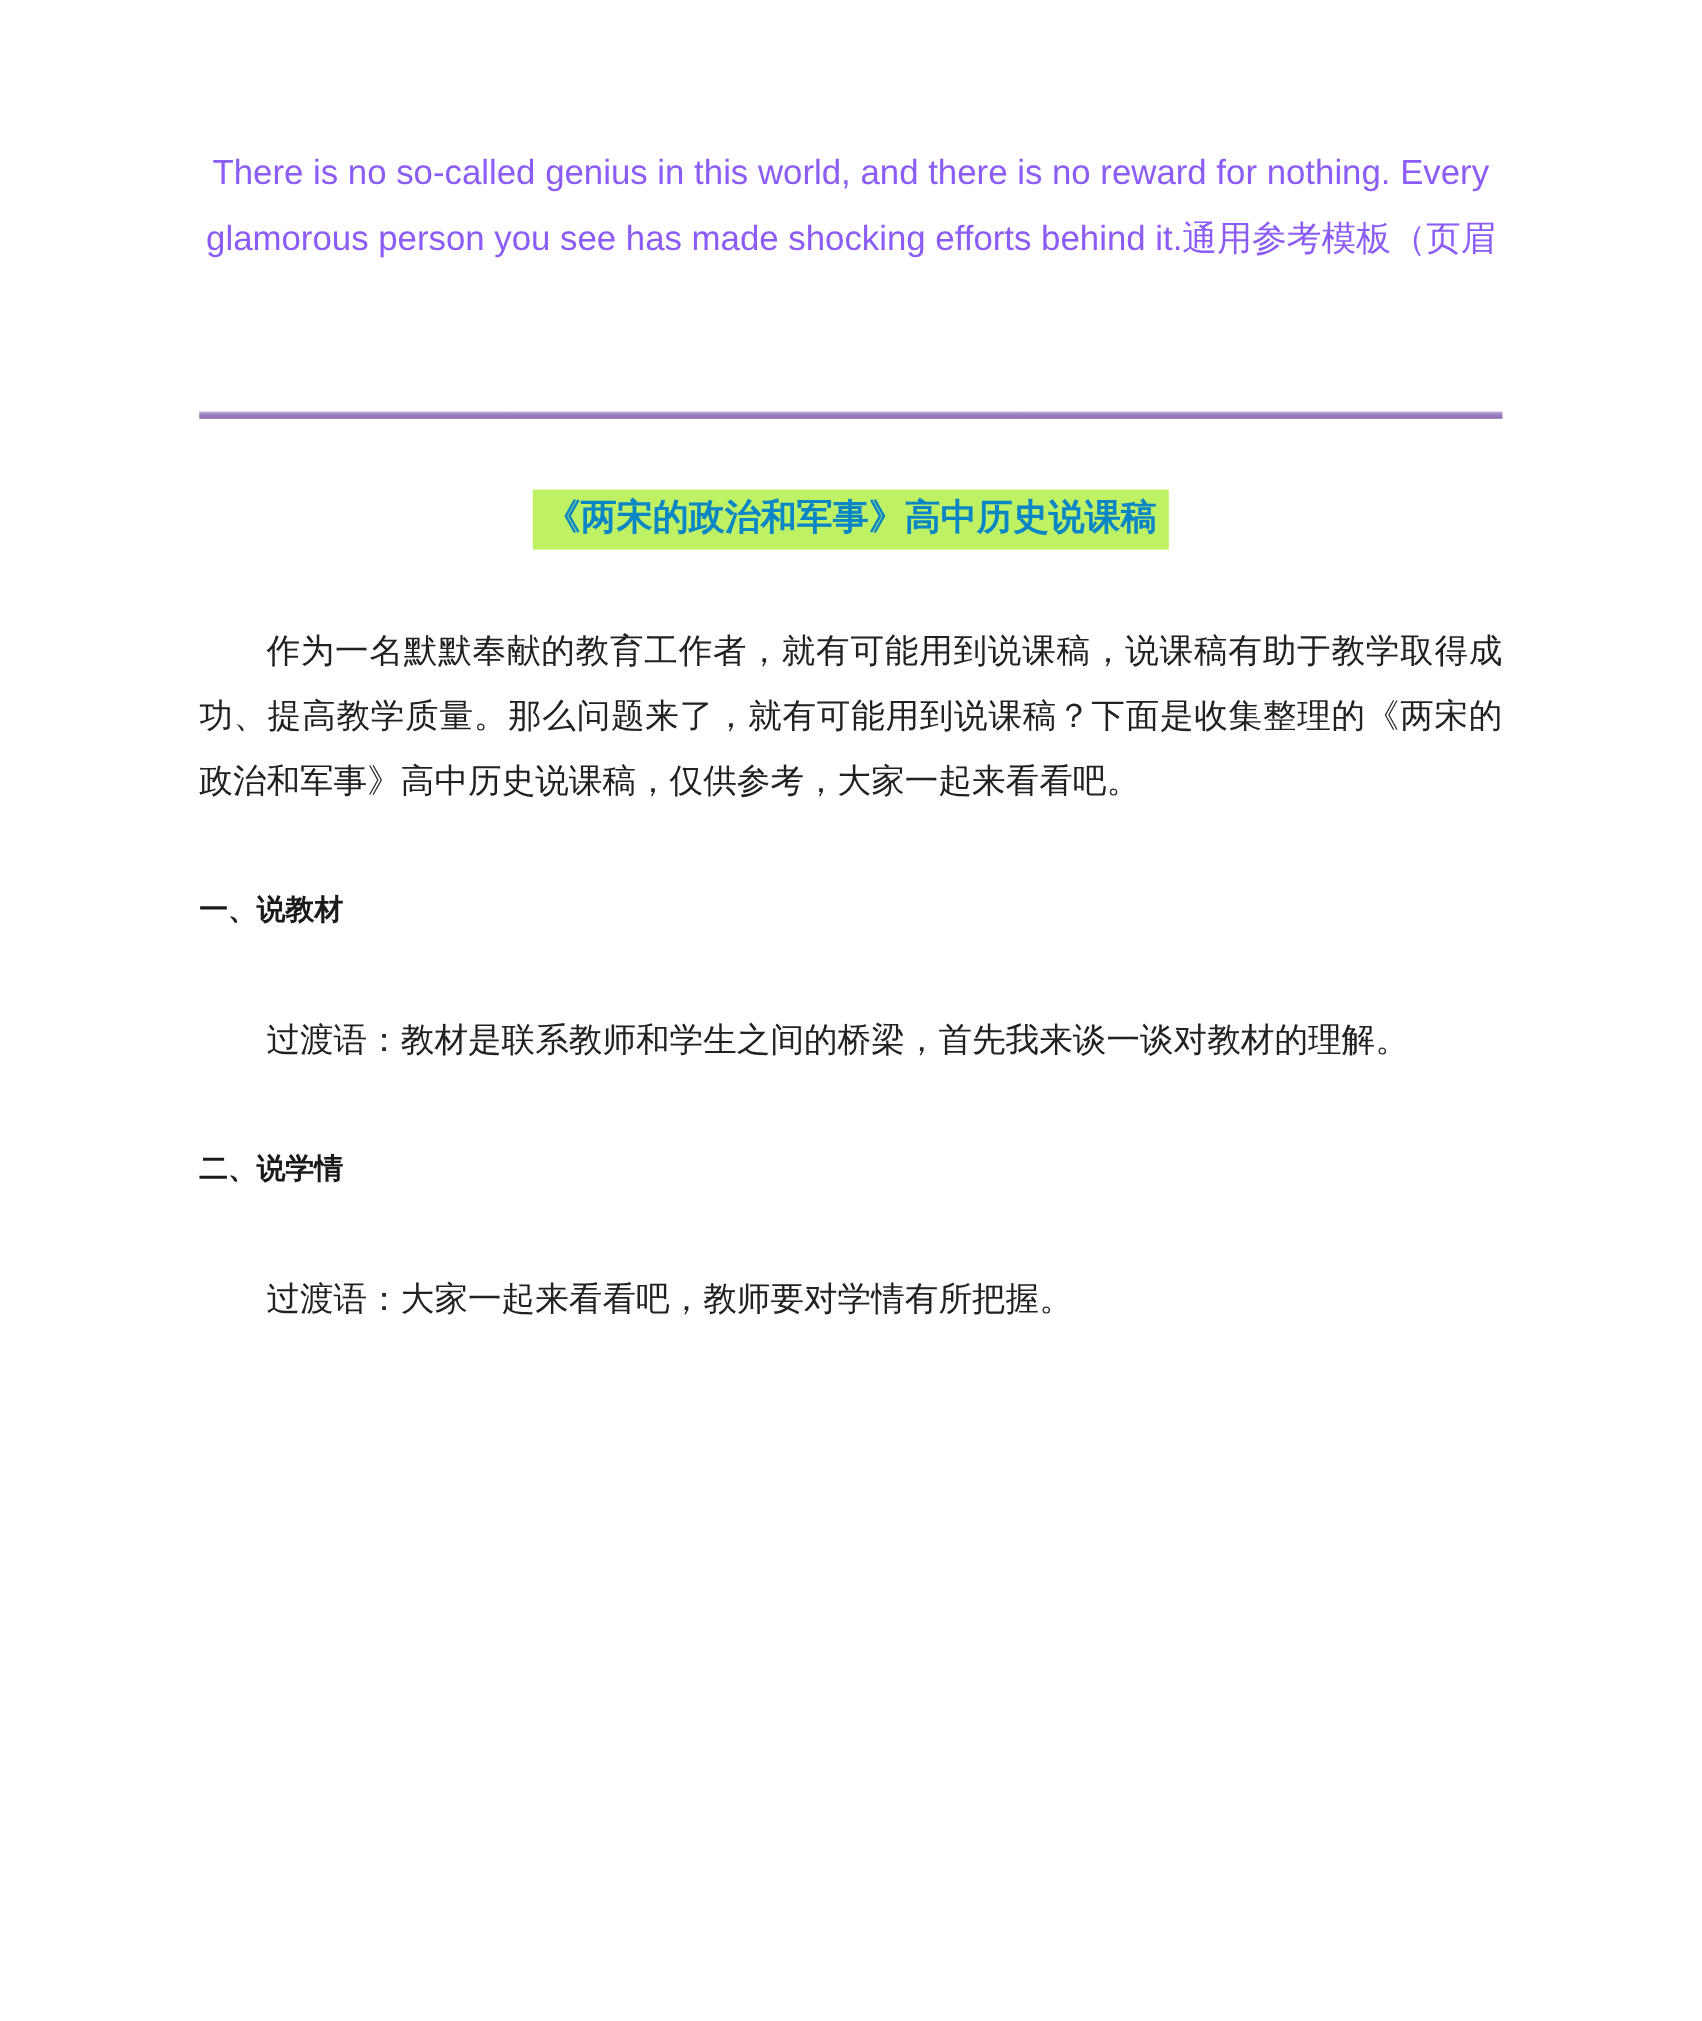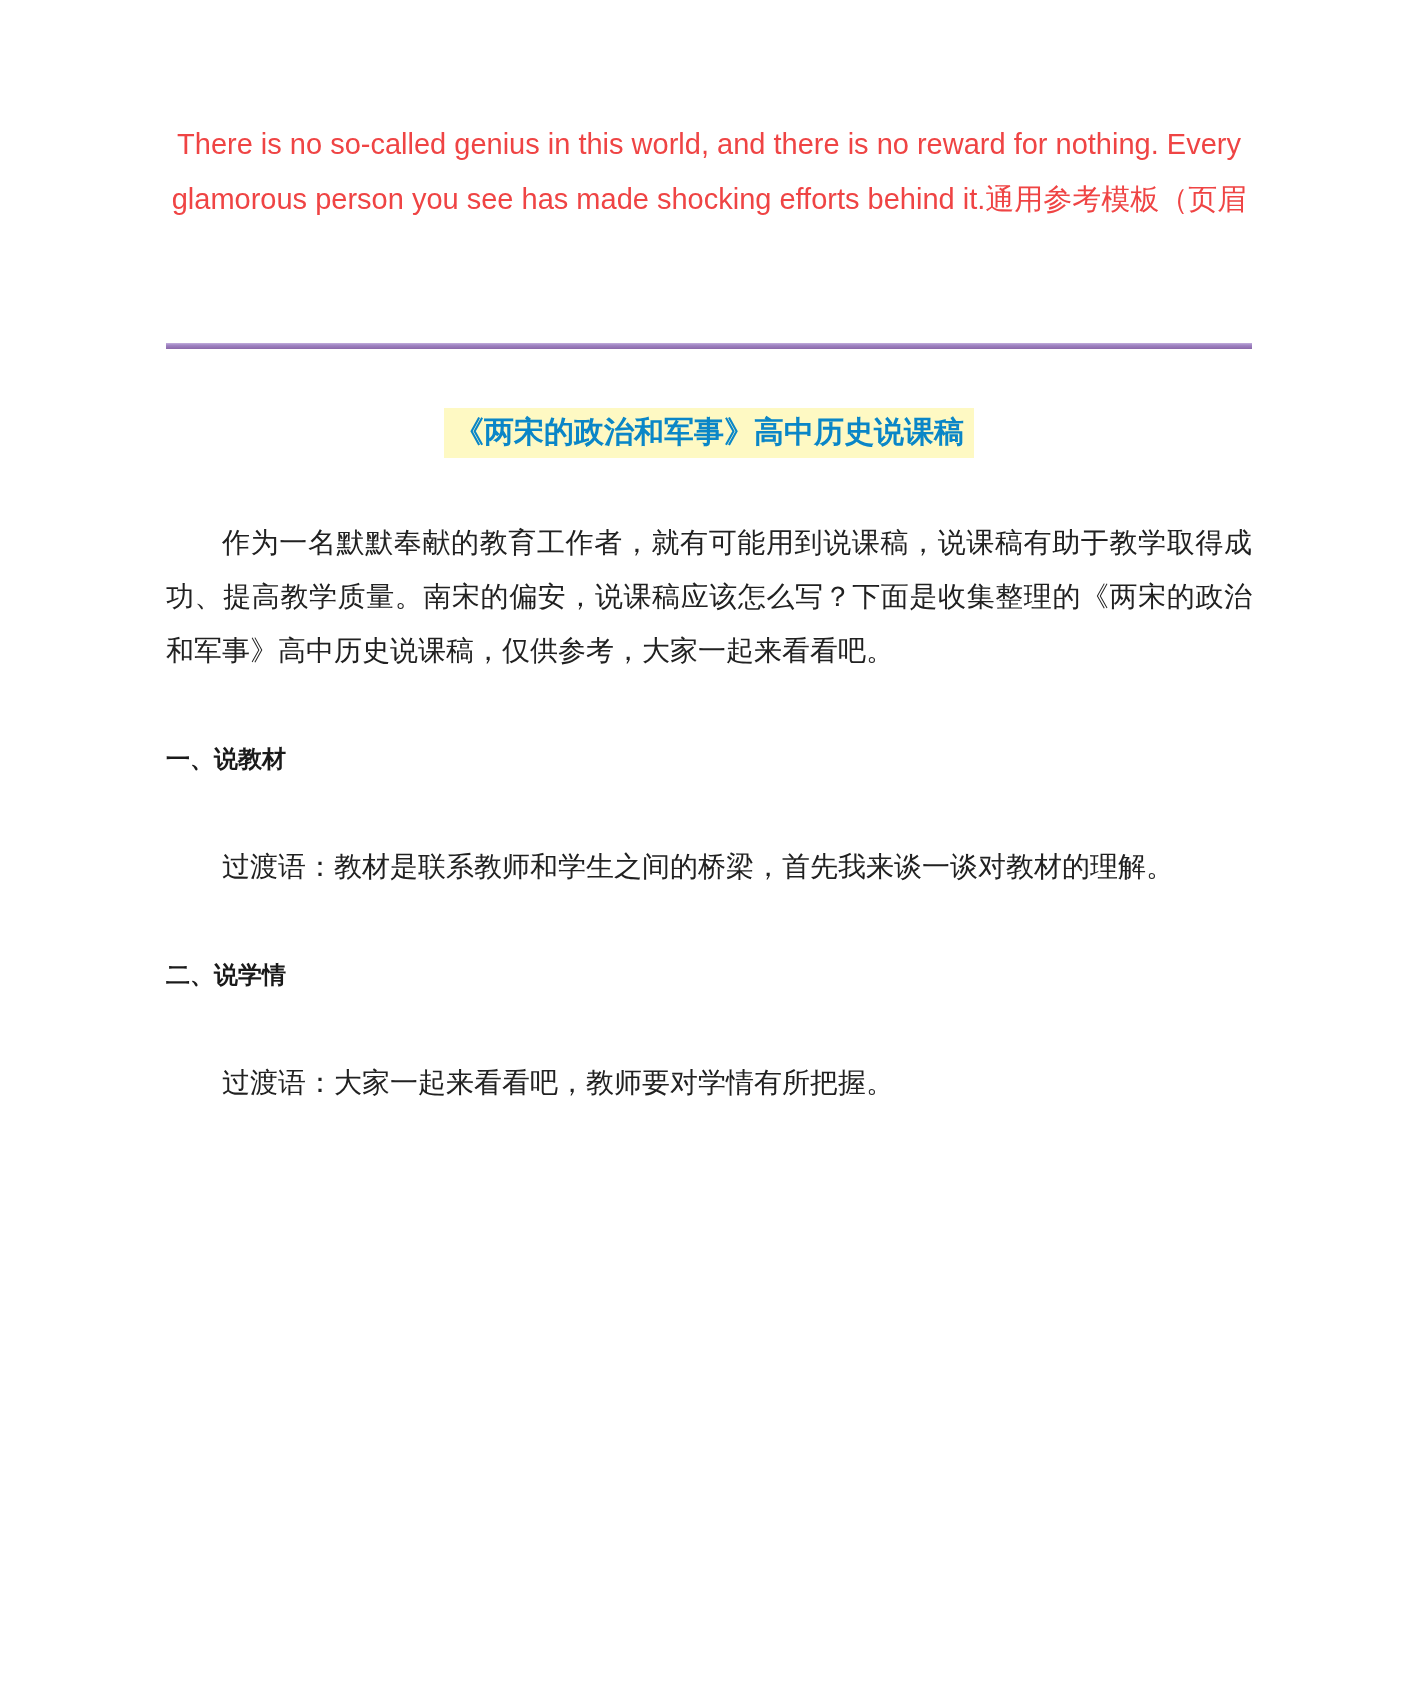--- a/index.html
+++ b/index.html
@@ -15,21 +15,21 @@
   }
   .doc-page {
     width: 1086px;
     margin: 0 auto;
     padding-top: 117px;
   }
   
   .doc-header {
     margin-bottom: 116px;
     text-align: center;
-    color: #ef4444;
+    color: #8b5cf6;
     font-size: 29px;
     font-weight: 300;
   }
   .header-line {
     line-height: 55px;
     white-space: nowrap;
   }
   
   .divider {
     height: 6px;
@@ -40,21 +40,21 @@
   
   .doc-title {
     margin: 0 0 58px 0;
     text-align: center;
     font-size: 30px;
     line-height: 42px;
     font-weight: bold;
   }
   .title-highlight {
     display: inline-block;
-    background: #fef9c3;
+    background: #bef264;
     color: #0a86c7;
     padding: 3px 10px 5px 10px;
   }
   
   .doc-body p {
     margin: 0 0 58px 0;
     font-size: 28px;
     line-height: 54px;
     color: #212121;
     text-align: justify;
@@ -79,20 +79,20 @@
     <div class="header-line">glamorous person you see has made shocking efforts behind it.通用参考模板（页眉</div>
   </div>
 
   <div class="divider"></div>
 
   <h1 class="doc-title">
     <span class="title-highlight">《两宋的政治和军事》高中历史说课稿</span>
   </h1>
 
   <div class="doc-body">
-    <p>作为一名默默奉献的教育工作者，就有可能用到说课稿，说课稿有助于教学取得成功、提高教学质量。南宋的偏安，说课稿应该怎么写？下面是收集整理的《两宋的政治和军事》高中历史说课稿，仅供参考，大家一起来看看吧。</p>
+    <p>作为一名默默奉献的教育工作者，就有可能用到说课稿，说课稿有助于教学取得成功、提高教学质量。那么问题来了，就有可能用到说课稿？下面是收集整理的《两宋的政治和军事》高中历史说课稿，仅供参考，大家一起来看看吧。</p>
     <h2>一、说教材</h2>
     <p>过渡语：教材是联系教师和学生之间的桥梁，首先我来谈一谈对教材的理解。</p>
     <h2>二、说学情</h2>
     <p>过渡语：大家一起来看看吧，教师要对学情有所把握。</p>
   </div>
 
 </div>
 
 </body></html>

